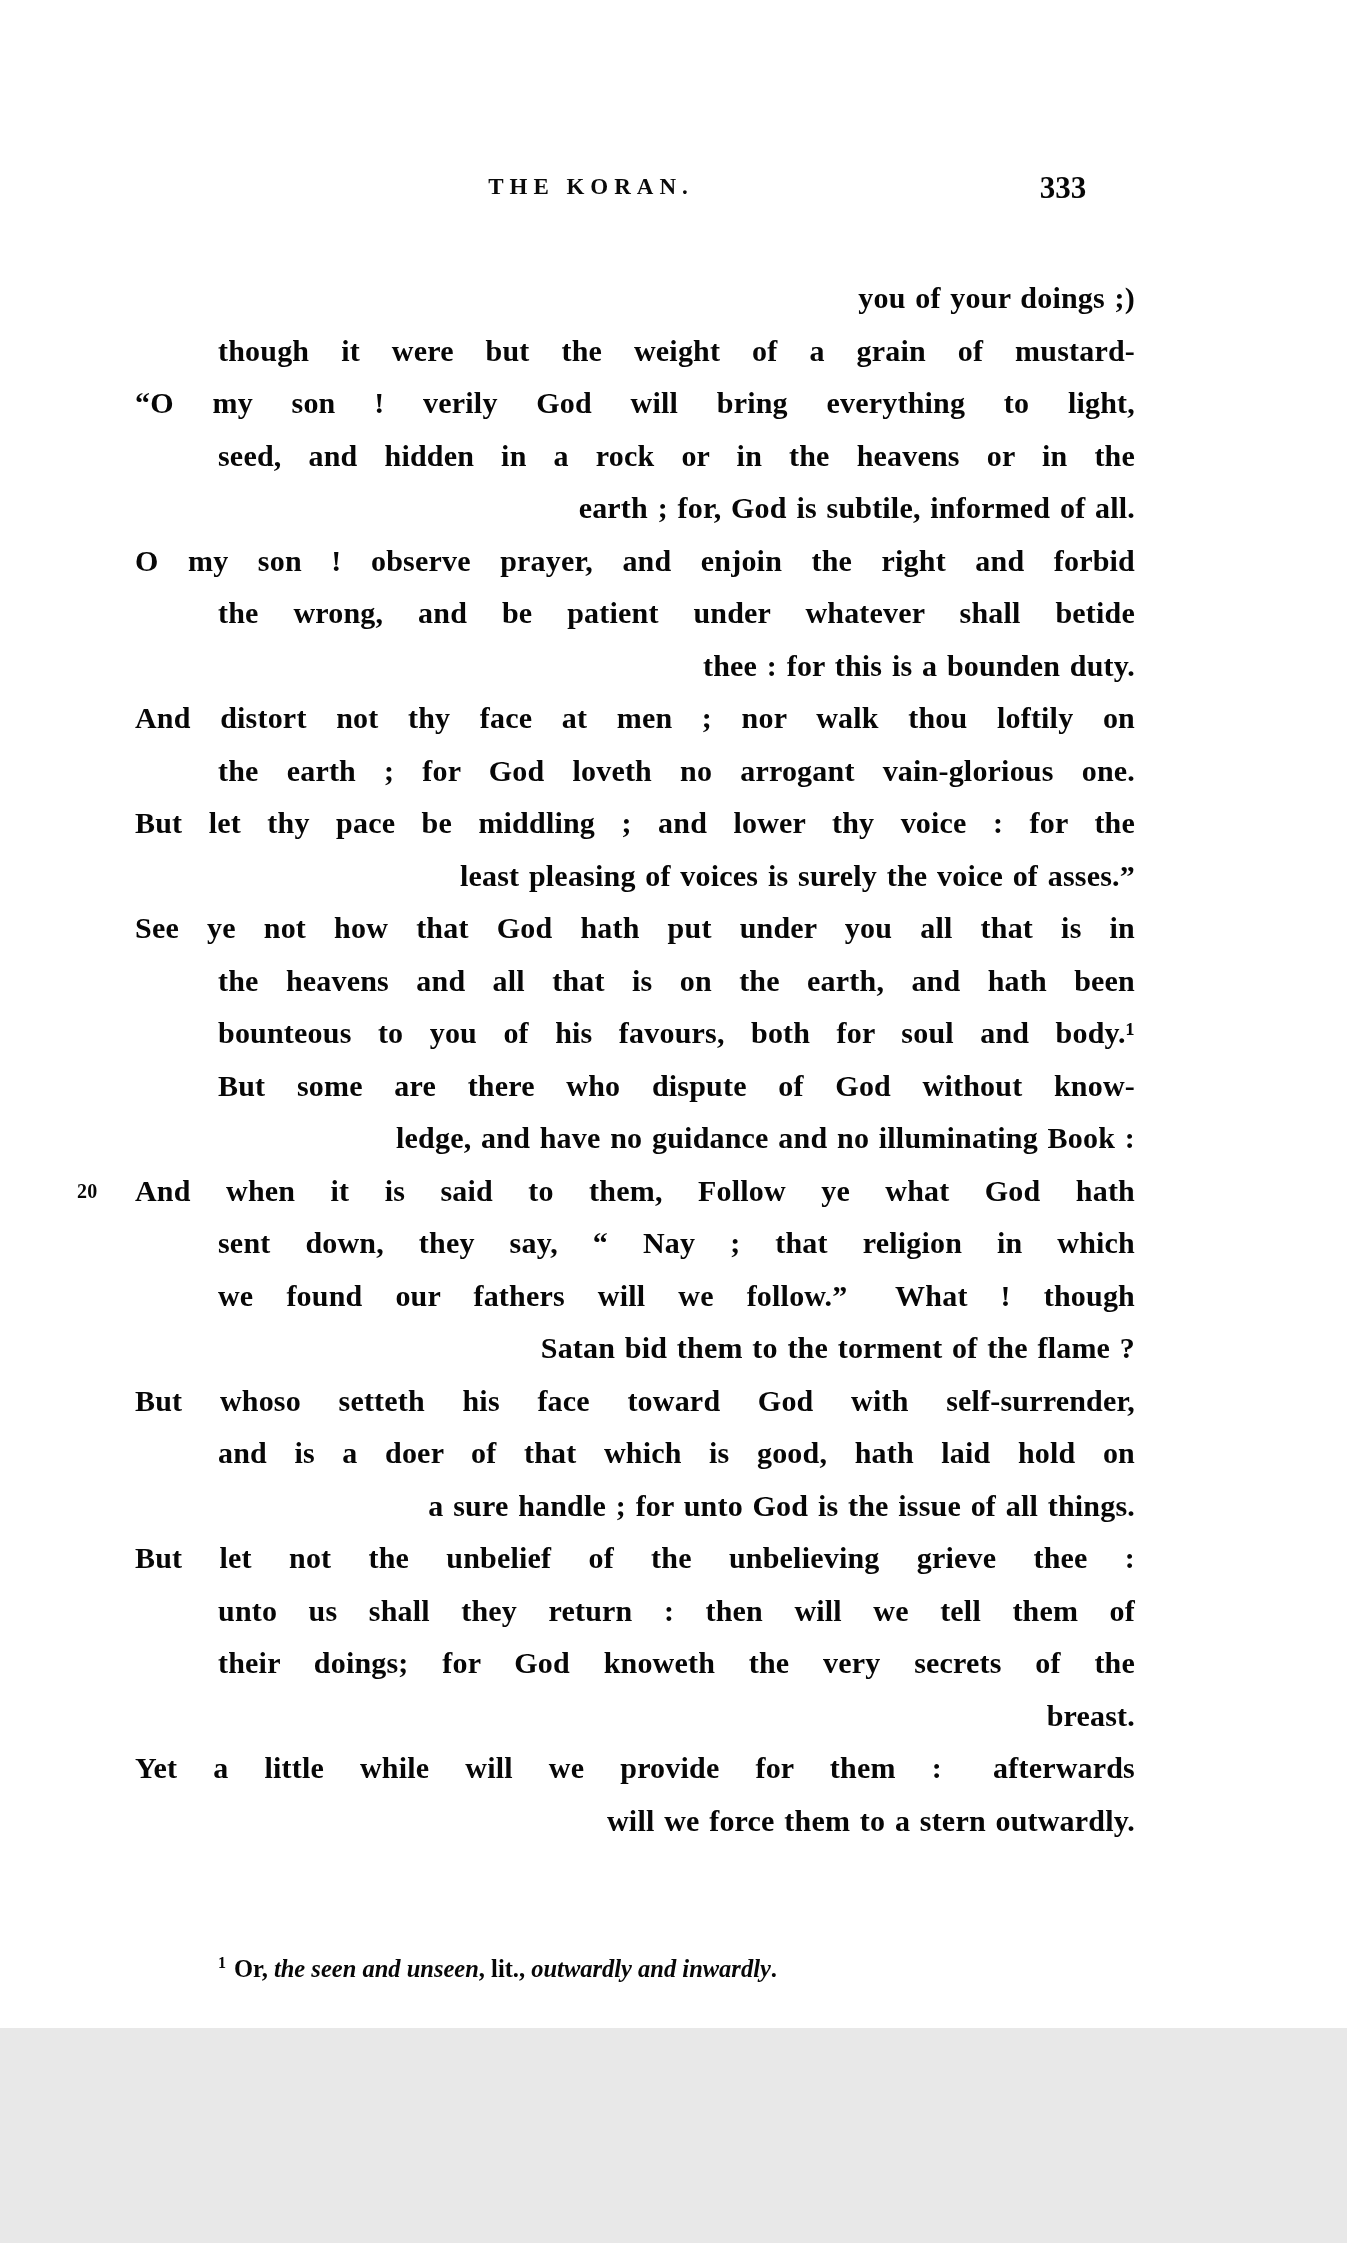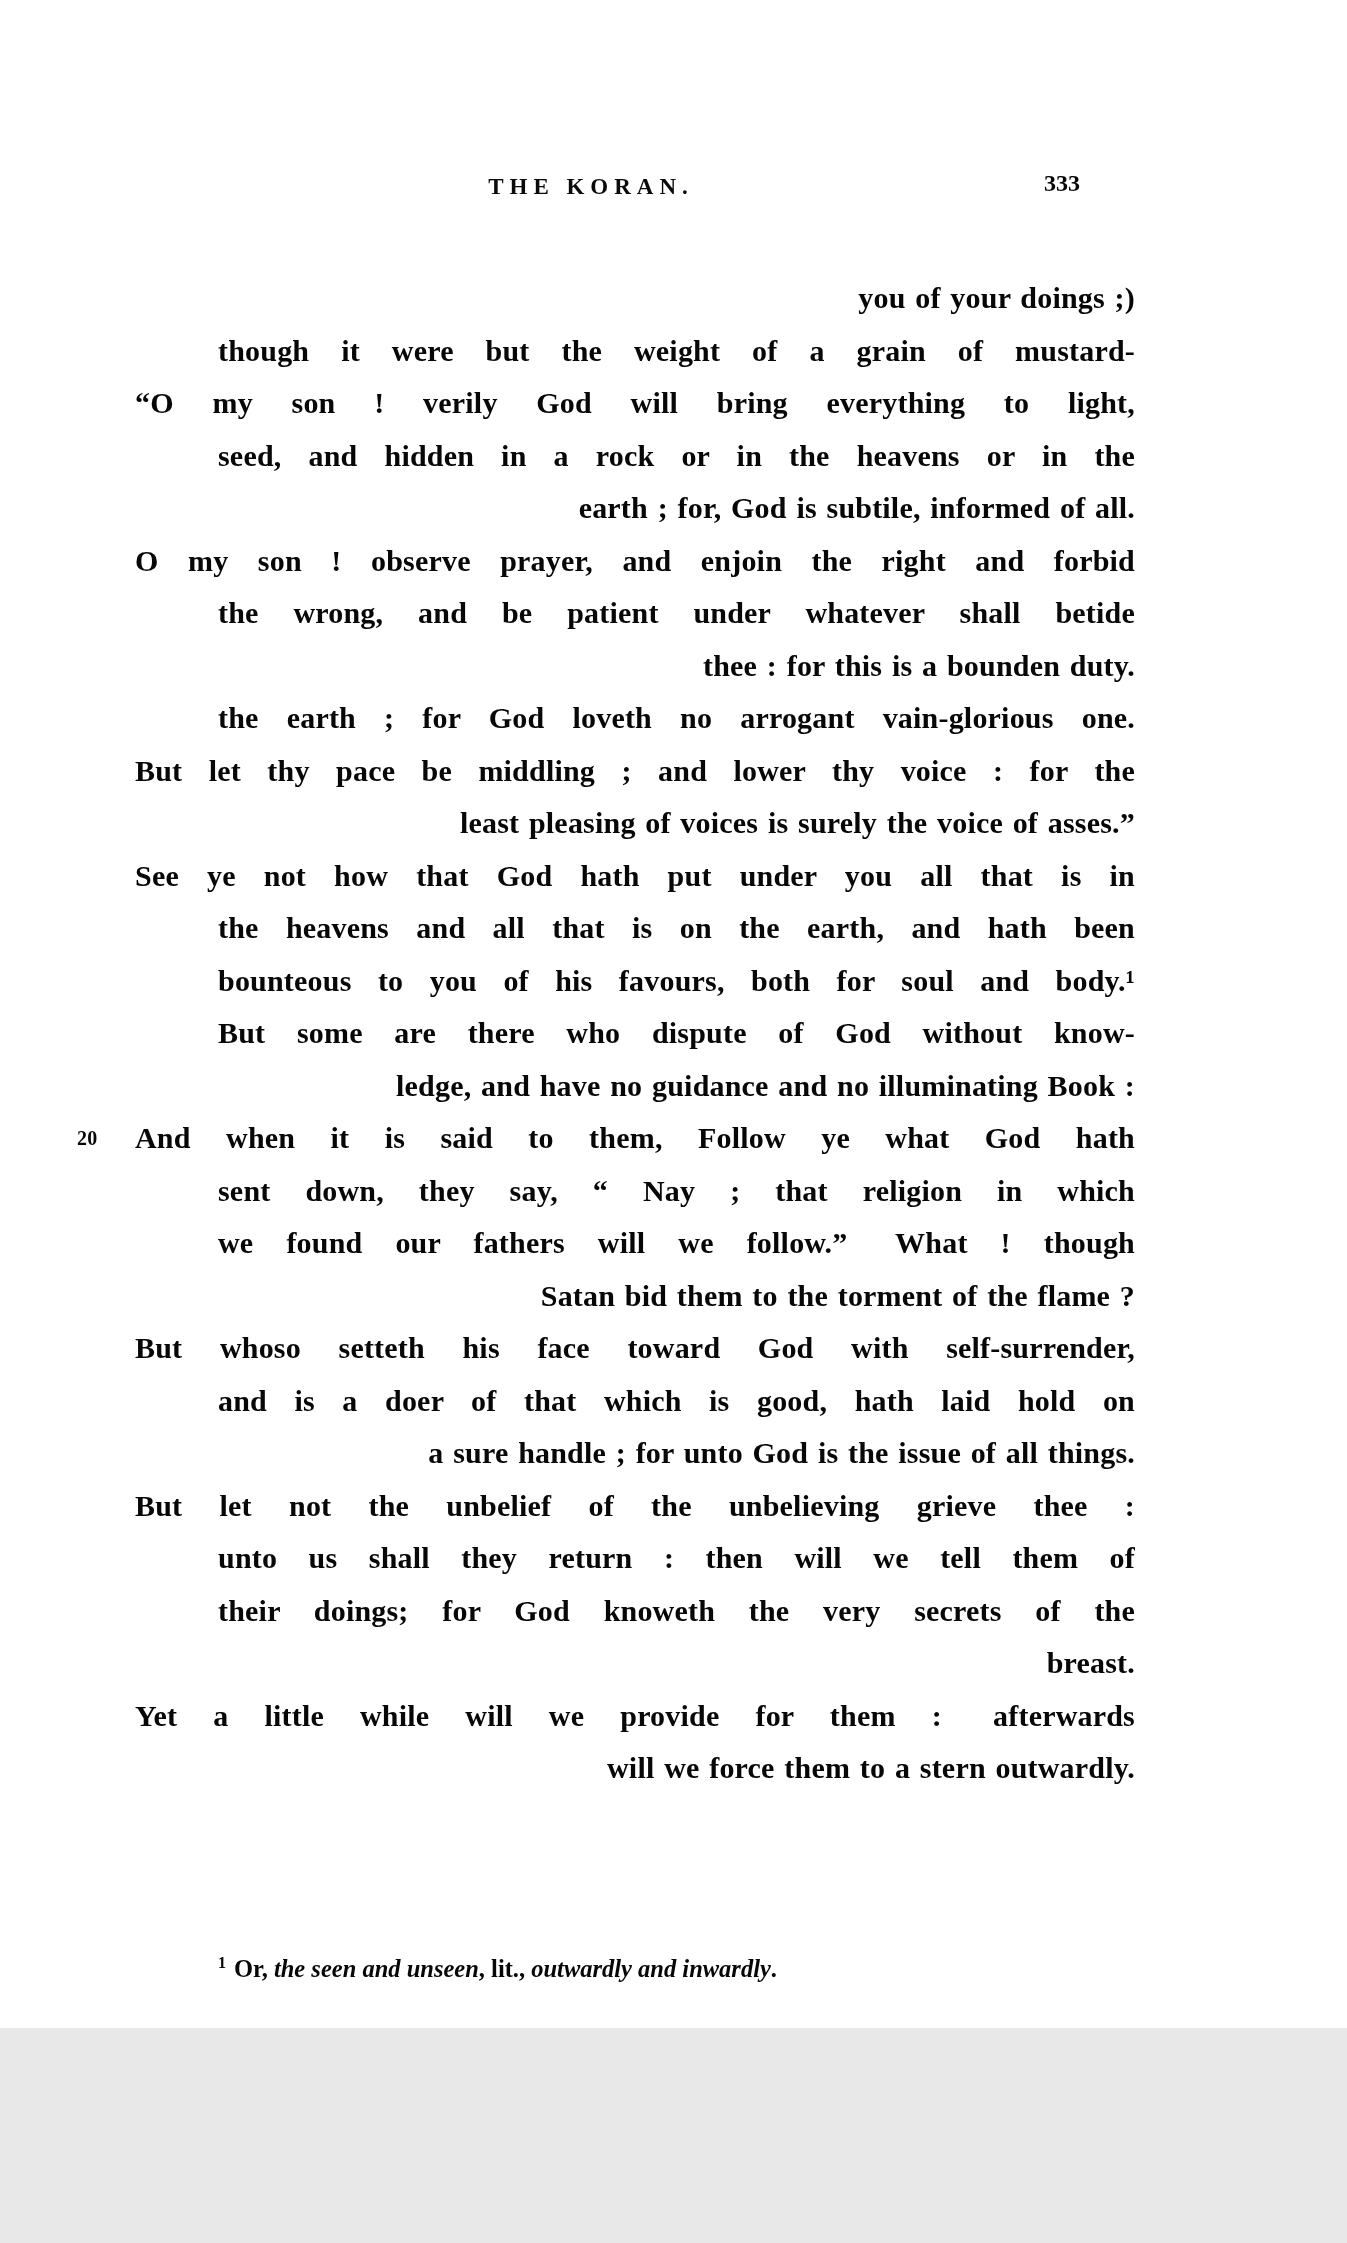--- a/index.html
+++ b/index.html
@@ -25,24 +25,24 @@
     display: inline-block;
     transform: translateX(-44px);
     font-size: 23px;
     font-weight: bold;
     letter-spacing: 6px;
     color: #0a0a0a;
   }
   .folio {
     position: absolute;
     top: 170px;
-    left: 1044px;
+    left: 1022px;
     width: 82px;
-    text-align: left;
-    font-size: 24px;
+    text-align: center;
+    font-size: 31px;
     font-weight: bold;
   }
   .body-text {
     position: absolute;
     top: 272px;
     left: 135px;
     width: 1000px;
     font-size: 30px;
     font-weight: bold;
     letter-spacing: 0.2px;
@@ -110,20 +110,21 @@
 
   <div class="body-text">
       <div class="line indent">you of your doings ;)</div>
       <div class="line indent justify">though it were but the weight of a grain of mustard-</div>
       <div class="line justify">“O my son ! verily God will bring everything to light,</div>
       <div class="line indent justify">seed, and hidden in a rock or in the heavens or in the</div>
       <div class="line indent">earth ; for, God is subtile, informed of all.</div>
       <div class="line justify">O my son ! observe prayer, and enjoin the right and forbid</div>
       <div class="line indent justify">the wrong, and be patient under whatever shall betide</div>
       <div class="line indent">thee : for this is a bounden duty.</div>
+      <div class="line justify">And distort not thy face at men ; nor walk thou loftily on</div>
       <div class="line indent justify">the earth ; for God loveth no arrogant vain-glorious one.</div>
       <div class="line justify">But let thy pace be middling ; and lower thy voice : for the</div>
       <div class="line indent">least pleasing of voices is surely the voice of asses.”</div>
       <div class="line justify">See ye not how that God hath put under you all that is in</div>
       <div class="line indent justify">the heavens and all that is on the earth, and hath been</div>
       <div class="line indent justify">bounteous to you of his favours, both for soul and body.¹</div>
       <div class="line indent justify">But some are there who dispute of God without know-</div>
       <div class="line indent">ledge, and have no guidance and no illuminating Book :</div>
       <div class="line justify"><span class="margin-num">20</span>And when it is said to them, Follow ye what God hath</div>
       <div class="line indent justify">sent down, they say, “ Nay ; that religion in which</div>

